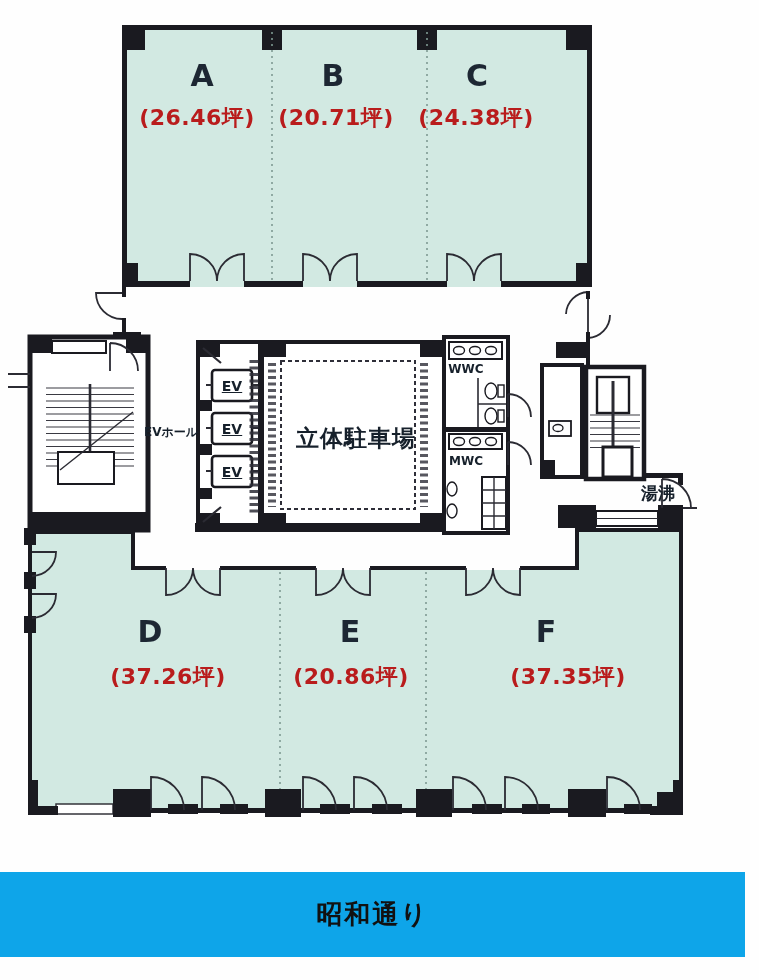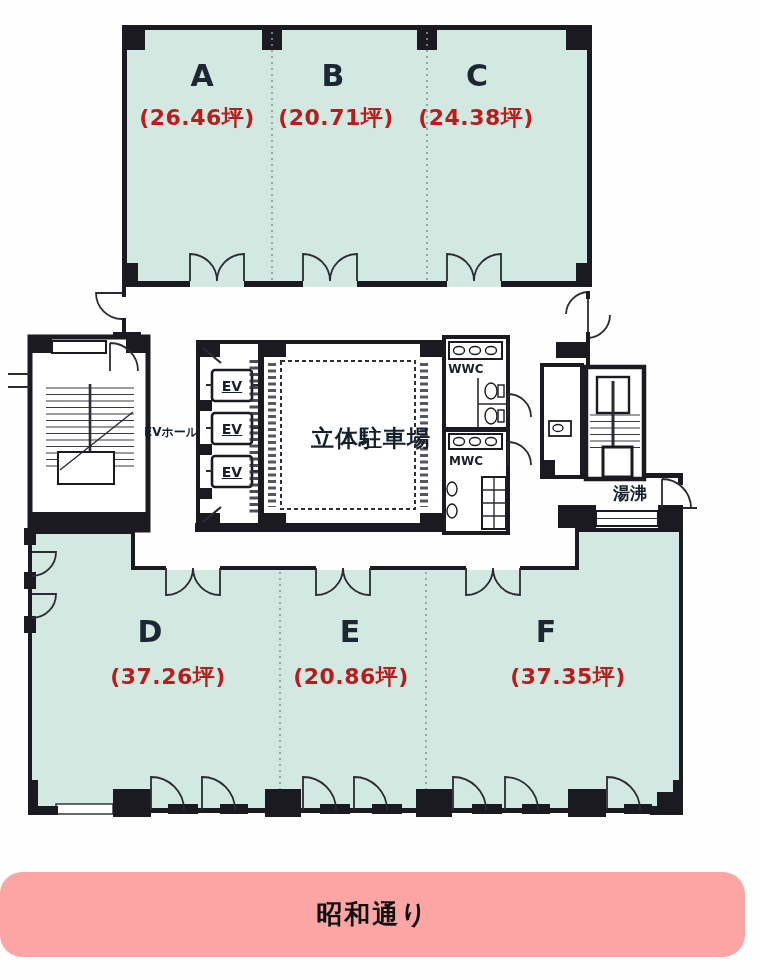--- a/index.html
+++ b/index.html
@@ -12,23 +12,23 @@
   .t{stroke:#3a3a42;stroke-width:1.1;fill:none;}
   .dv{stroke:#7f9a93;stroke-width:1.6;stroke-dasharray:2 4;fill:none;}
   .cab{fill:#ffffff;stroke:#1a1a20;stroke-width:2.6;}
   .fx{fill:#ffffff;stroke:#1a1a20;stroke-width:1.4;}
   .lbl{position:absolute;transform:translate(-50%,-50%);white-space:nowrap;line-height:1;}
   .letter{font-size:30px;font-weight:bold;color:#1d2733;}
   .area{font-size:22px;font-weight:700;color:#b91c1c;letter-spacing:.5px;}
   .small{font-size:12px;font-weight:bold;}
   .ev{font-size:14px;font-weight:bold;text-decoration:underline;}
   .parking{font-size:23px;font-weight:bold;letter-spacing:1px;}
-  .medium{font-size:17px;font-weight:bold;}
-  .street-band{position:absolute;left:0;top:872px;width:745px;height:85px;background:#fca5a5;
-               display:flex;align-items:center;justify-content:center;border-radius:22px;}
+  .medium{font-size:17px;font-weight:bold;margin-left:28px;}
+  .street-band{position:absolute;left:0;top:872px;width:745px;height:85px;background:#0ea5e9;
+               display:flex;align-items:center;justify-content:center;}
   .street-label{font-size:26px;font-weight:bold;color:#111;letter-spacing:2px;}
 </style>
 </head>
 <body>
 
 <div class="stage">
 
   <svg class="plan-svg" width="759" height="980" viewBox="0 0 759 980">
 
     <g>
@@ -207,21 +207,21 @@
   <div class="lbl area" style="left:168px;top:677px">(37.26坪)</div>
   <div class="lbl letter" style="left:350px;top:632px">E</div>
   <div class="lbl area" style="left:351px;top:677px">(20.86坪)</div>
   <div class="lbl letter" style="left:546px;top:632px">F</div>
   <div class="lbl area" style="left:568px;top:677px">(37.35坪)</div>
 
   <div class="lbl small" style="left:171px;top:432px">EVホール</div>
   <div class="lbl ev" style="left:232px;top:386px">EV</div>
   <div class="lbl ev" style="left:232px;top:429px">EV</div>
   <div class="lbl ev" style="left:232px;top:472px">EV</div>
-  <div class="lbl parking" style="left:371px;top:438px">立体駐車場</div>
+  <div class="lbl parking" style="left:356px;top:438px">立体駐車場</div>
   <div class="lbl small" style="left:466px;top:369px">WWC</div>
   <div class="lbl small" style="left:466px;top:461px">MWC</div>
   <div class="lbl medium" style="left:630px;top:493px">湯沸</div>
 
   <div class="street-band">
     <span class="street-label">昭和通り</span>
   </div>
 
 </div>
 

